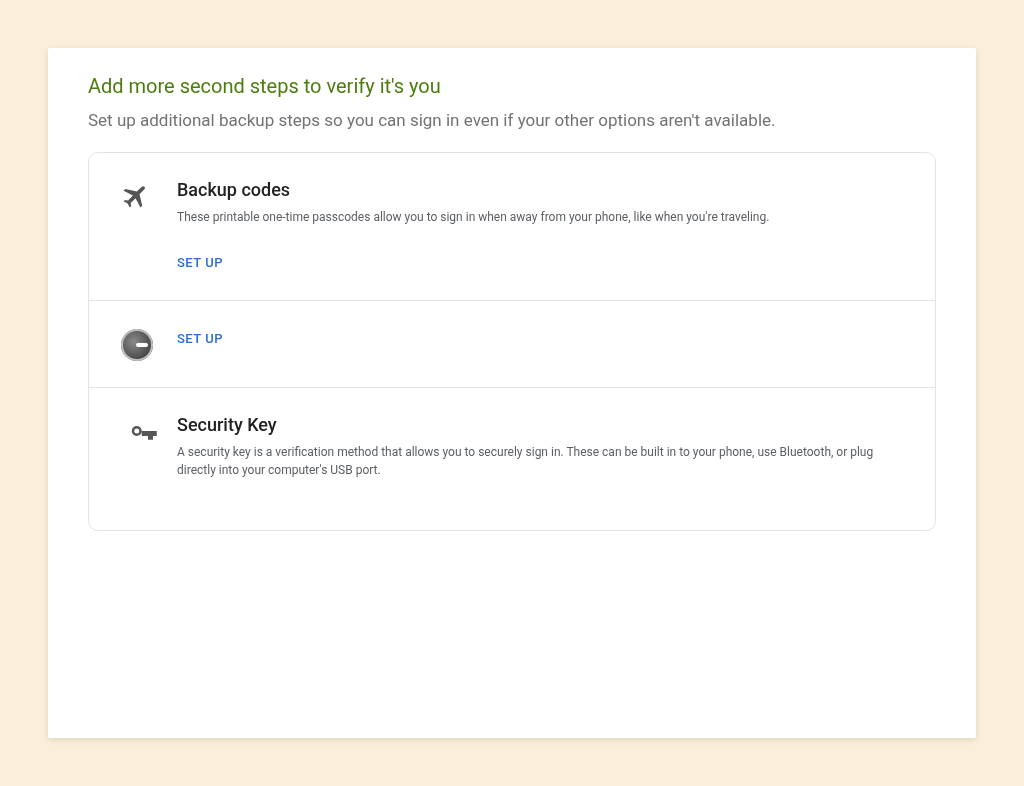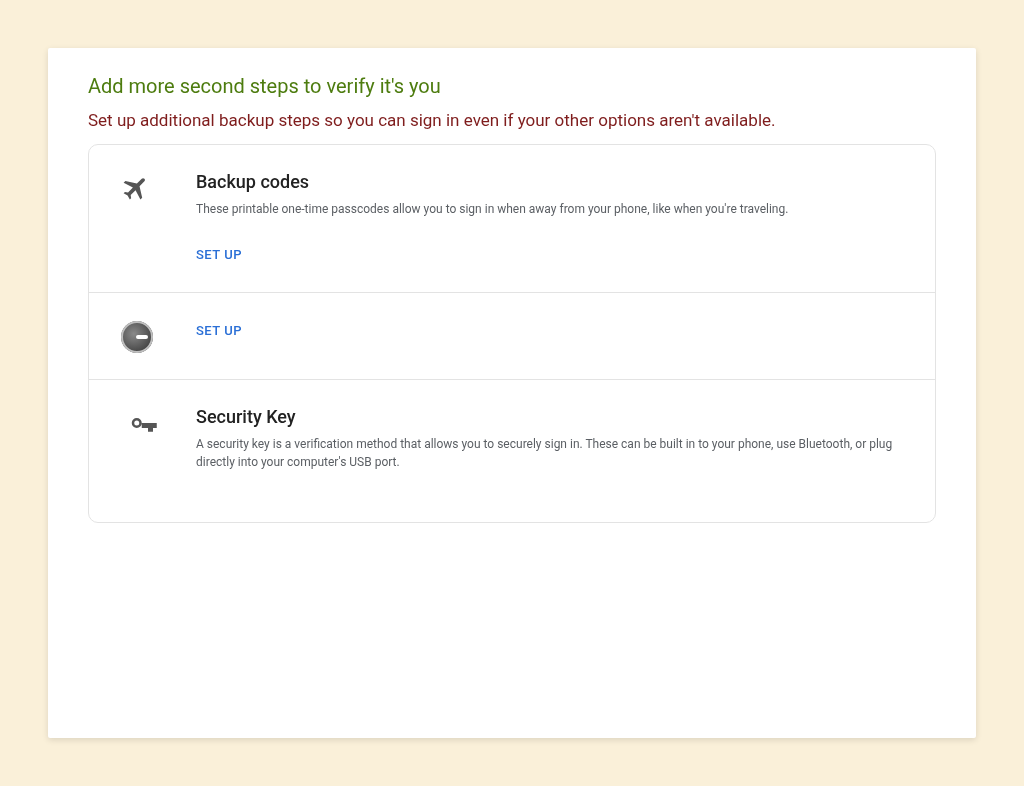--- a/index.html
+++ b/index.html
@@ -24,33 +24,32 @@
       overflow: hidden;
     }
     .section-title {
       font-size: 20px;
       color: #4d7c0f;
       font-weight: 400;
       margin-bottom: 12px;
     }
     .section-subtitle {
       font-size: 17px;
-      color: #7f1d1d;
+      color: #737373;
       font-weight: 400;
-      margin-bottom: 14px;
+      margin-bottom: 22px;
     }
     .options {
       border: 1px solid #e3e3e3;
       border-radius: 10px;
     }
     .option-row {
       display: flex;
       padding: 26px 24px 26px 24px;
       border-bottom: 1px solid #e3e3e3;
-      gap: 19px;
     }
     .option-row:last-child {
       border-bottom: none;
     }
     .option-icon {
       width: 64px;
       flex: 0 0 64px;
       display: flex;
       justify-content: flex-start;
       align-items: flex-start;

